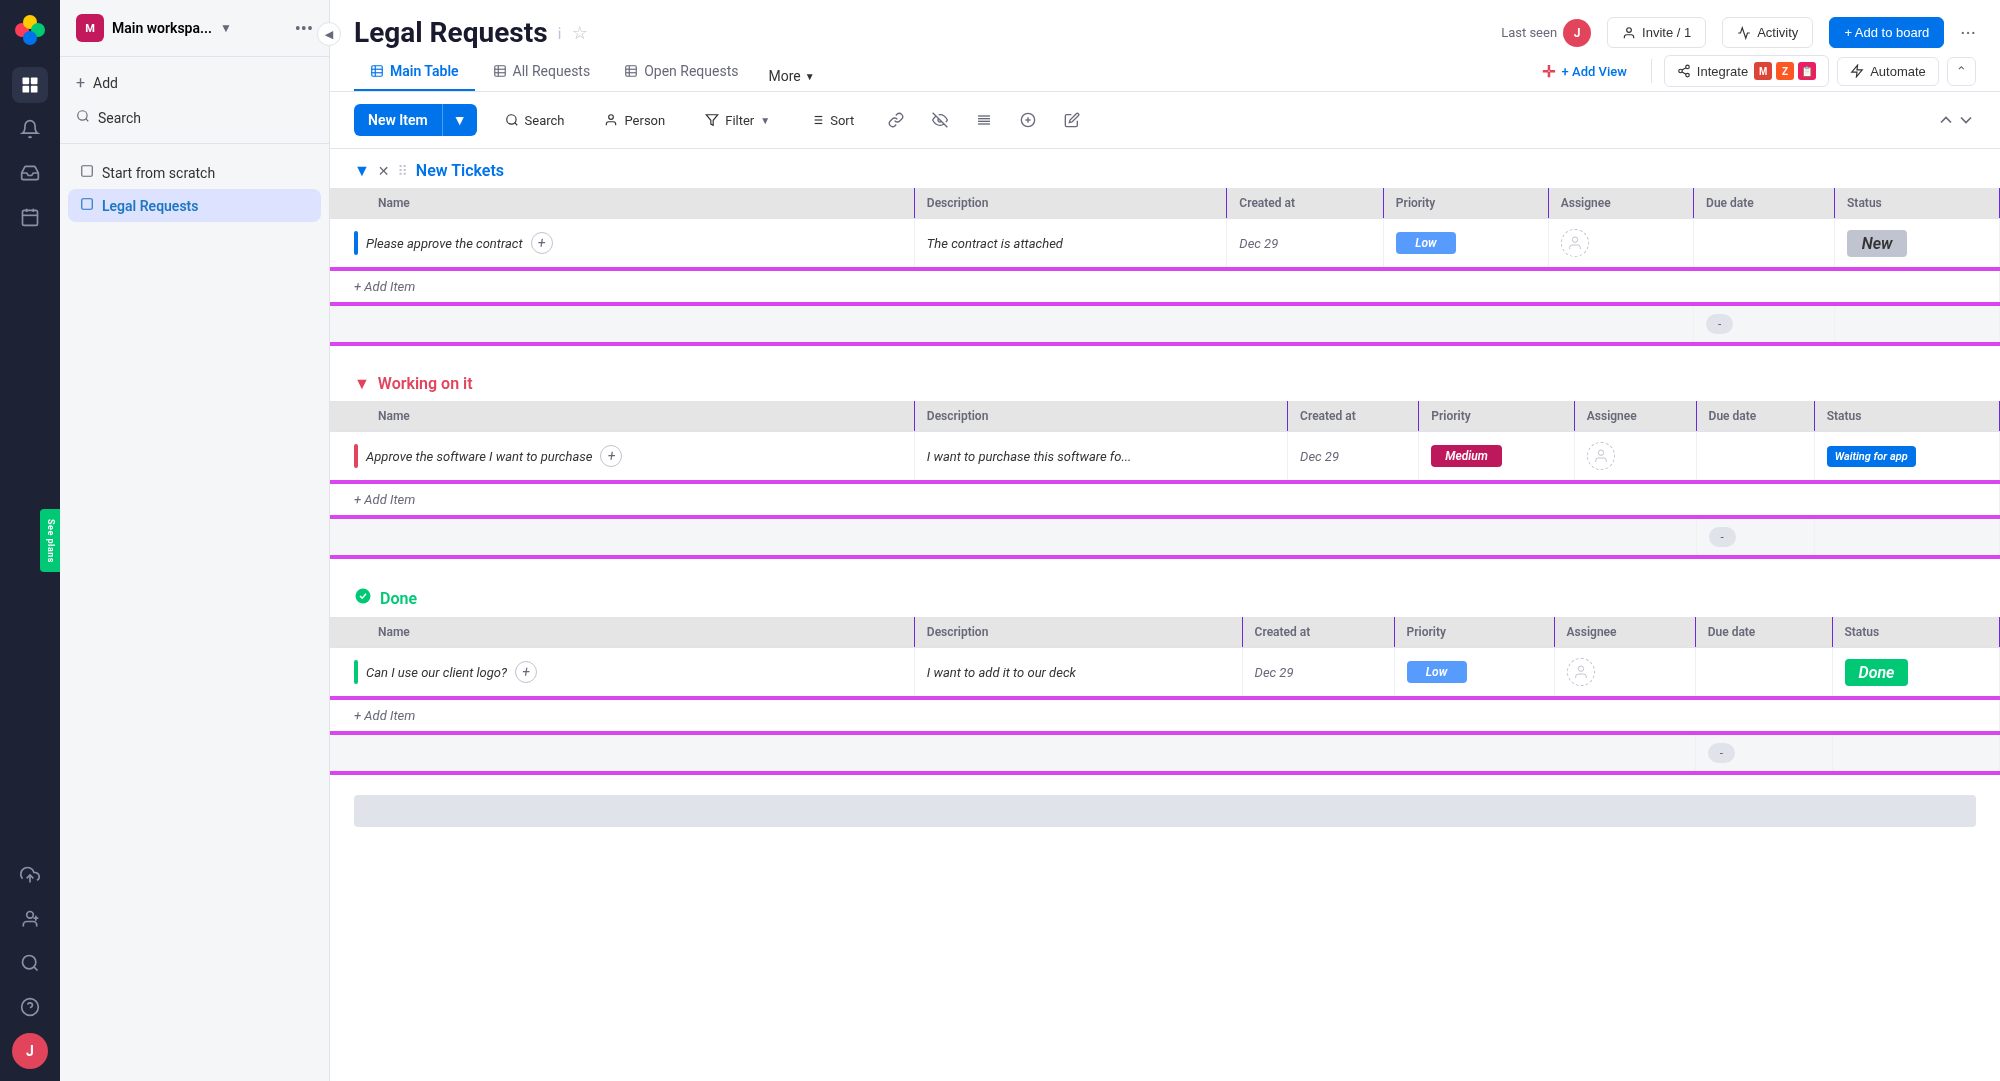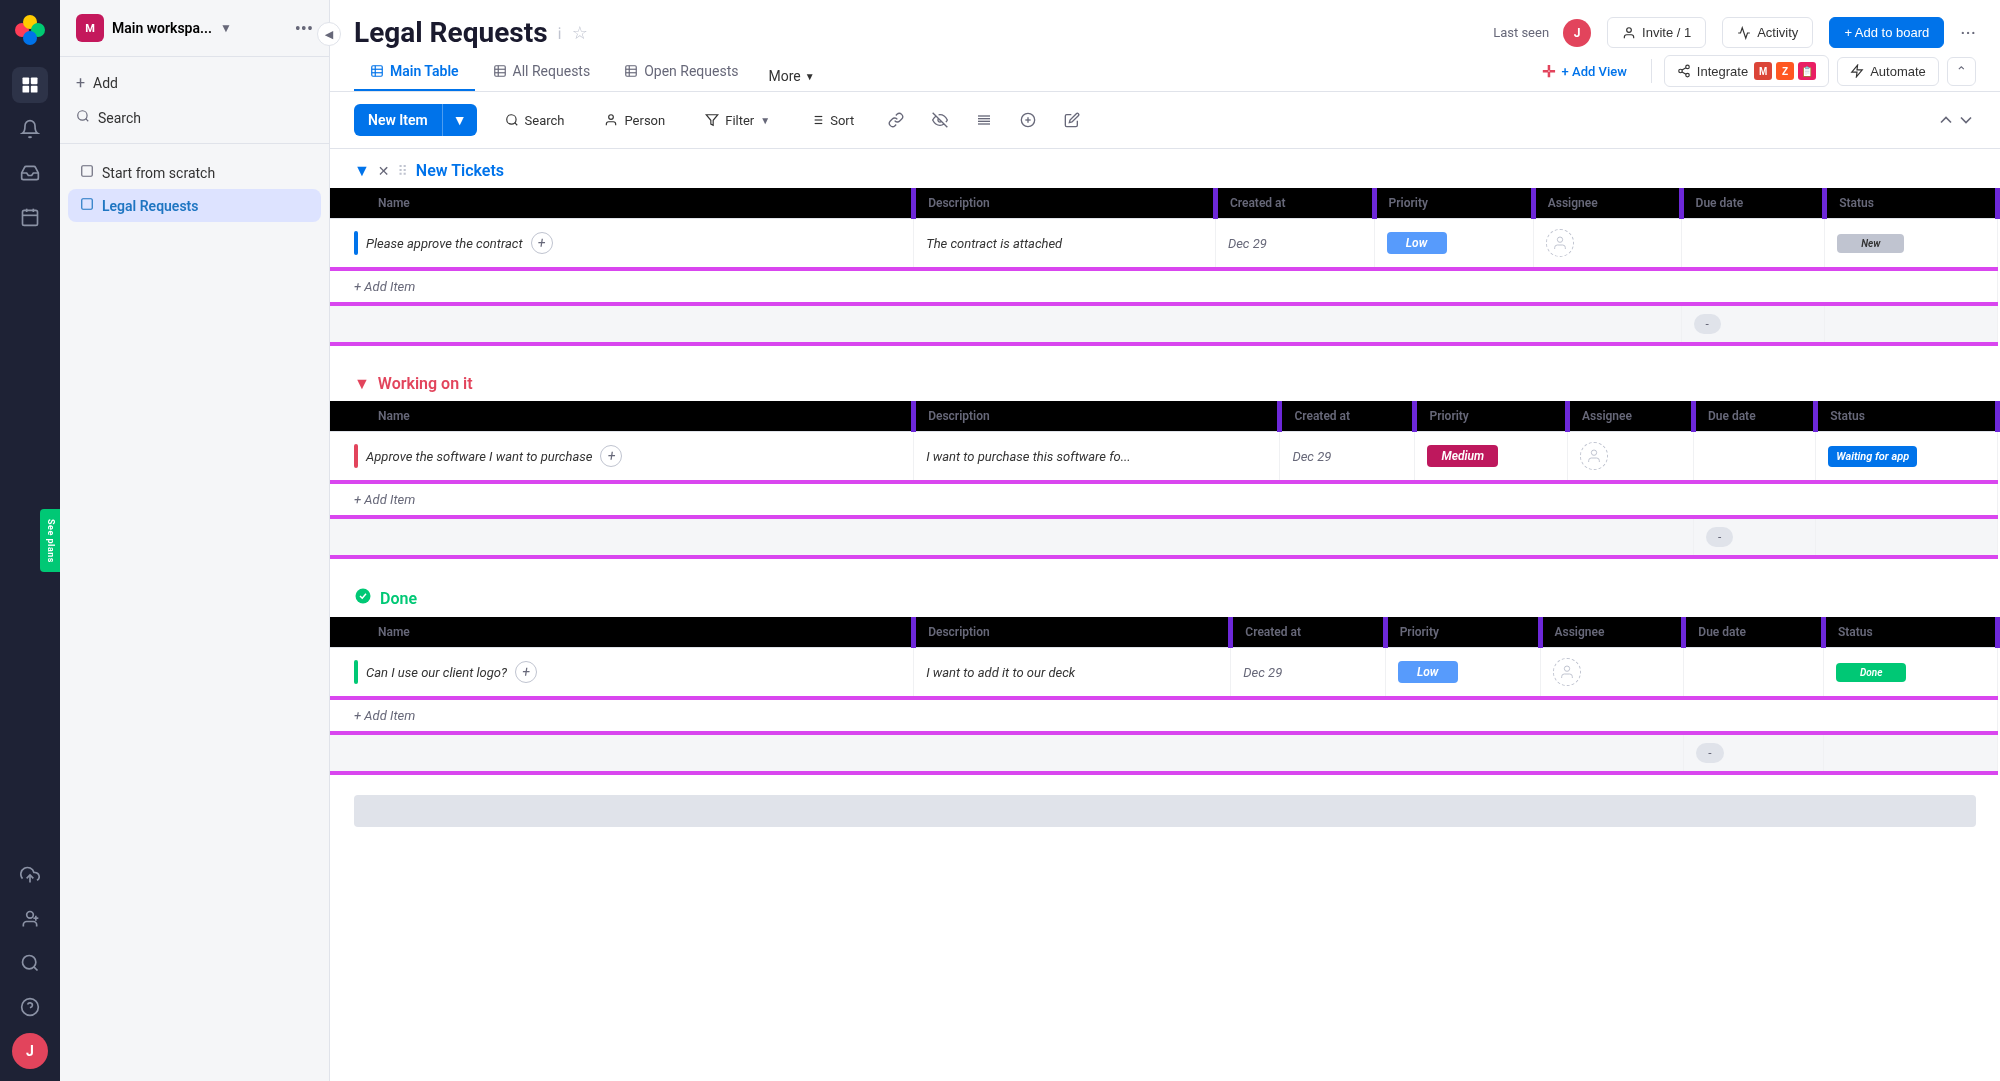--- a/index.html
+++ b/index.html
@@ -357,28 +357,28 @@
     .group-title.blue { color: #0073ea; }
     .group-title.pink { color: #e2445c; }
     .group-title.green { color: #00c875; }
 
     
     .table {
       width: 100%;
       border-collapse: collapse;
     }
     .table th {
-      background: #000000;
+      background: #e5e5e5;
       color: #676879;
       font-size: 12px;
       font-weight: 600;
       padding: 8px 12px;
       text-align: left;
       border-bottom: 1px solid #e0e3ea;
-      border-right: 5px solid #6d28d9;
+      border-right: 1px solid #6d28d9;
       white-space: nowrap;
     }
     .table th:first-child { padding-left: 24px; }
     .table td {
       padding: 10px 12px;
       border-bottom: 4px solid #d946ef;
       border-right: 1px solid #f0f1f3;
       color: #333;
       font-size: 13px;
       font-style: italic;
@@ -416,23 +416,23 @@
       font-weight: 600;
       color: white;
       display: inline-block;
       min-width: 60px;
       text-align: center;
     }
     .priority-low { background: #579bfc; }
     .priority-medium { background: #be185d; }
 
     .status-badge {
-      padding: 4px 24px;
+      padding: 4px 14px;
       border-radius: 4px;
-      font-size: 10px;
+      font-size: 16px;
       font-weight: 600;
       color: white;
       display: inline-block;
       min-width: 60px;
       text-align: center;
     }
     .status-new { background: #c0c4d0; color: #333; }
     .status-waiting { background: #0073ea; }
     .status-done { background: #00c875; }
 
@@ -610,21 +610,21 @@
 <div class="main">
 
   <div class="page-header">
     <div class="page-title-row">
       <div class="page-title-left">
         <h1 class="page-title">Legal Requests</h1>
         <span style="color:#c0c4d0;font-size:16px;">ℹ</span>
         <span style="color:#c0c4d0;font-size:18px;">☆</span>
       </div>
       <div class="page-title-actions">
-        <div style="display:flex;align-items:center;gap:14px;">
+        <div style="display:flex;align-items:center;gap:6px;">
           <span style="color:#676879;font-size:13px;">Last seen</span>
           <div class="last-seen-badge">J</div>
         </div>
         <button class="header-btn">
           <svg width="14" height="14" viewBox="0 0 24 24" fill="none" stroke="currentColor" stroke-width="2">
               <path d="M20 21v-2a4 4 0 00-4-4H8a4 4 0 00-4 4v2"></path>
               <circle cx="12" cy="7" r="4"></circle>
             </svg>
           <span>Invite / 1</span>
         </button>

